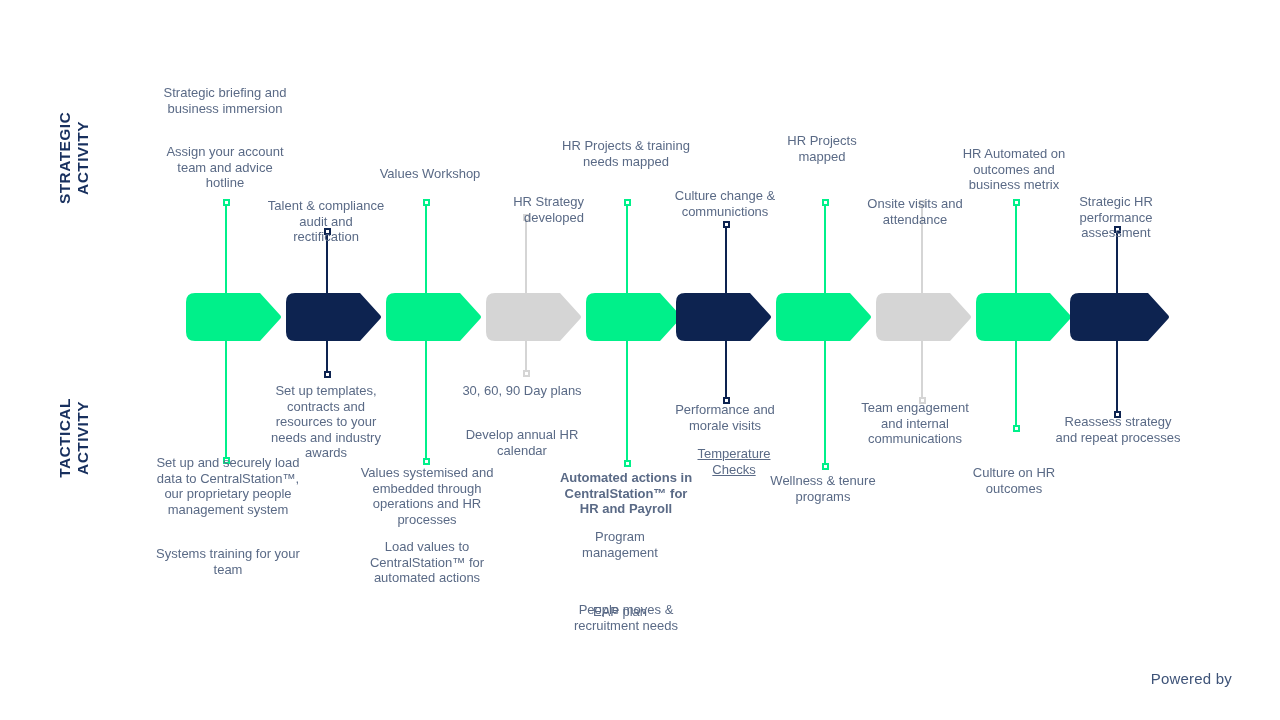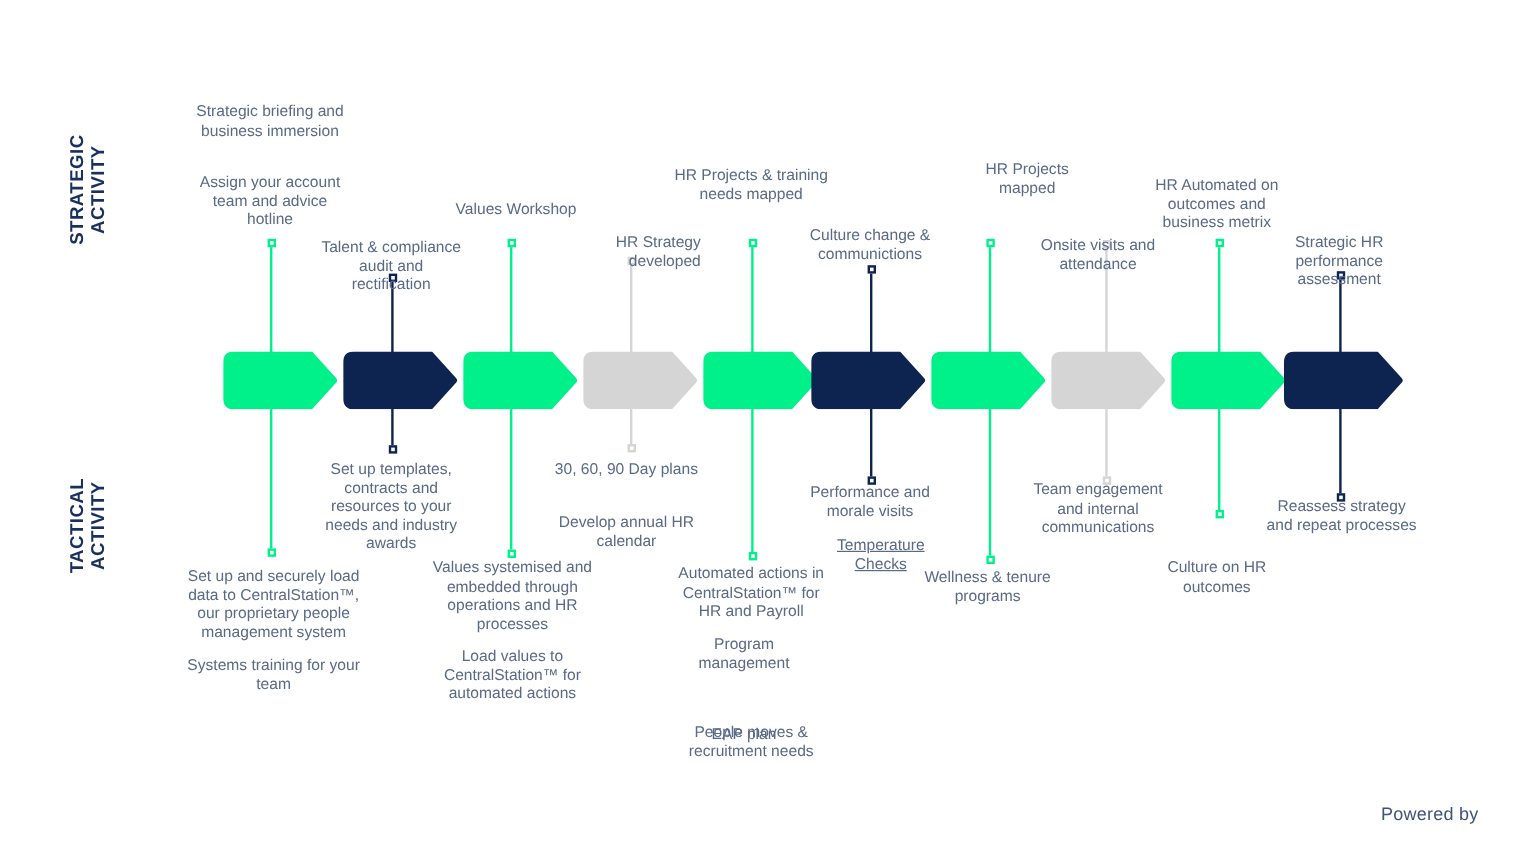--- a/index.html
+++ b/index.html
@@ -203,39 +203,39 @@
       </div>
       <div class="arrow" style="left: 1070px; width: 100px;">
         <svg width="100" height="48" viewBox="0 0 100 48">
           <path d="M 9 0 L 78 0 L 98 22 q 2 2 0 4 L 78 48 L 9 48 q -9 0 -9 -9 L 0 9 q 0 -9 9 -9 Z" fill="#0D2350"></path>
         </svg>
       </div>
     </div>
   <div id="layer-callouts">
       <div class="callout" style="width: 128px; left: 161px; top: 85px;">Strategic briefing and business immersion</div>
       <div class="callout" style="width: 136px; left: 157px; top: 144px;">Assign your account team and advice hotline</div>
-      <div class="callout" style="width: 146px; left: 155px; top: 472px;">Set up and securely load data to CentralStation™, our proprietary people management system</div>
+      <div class="callout" style="width: 146px; left: 155px; top: 455px;">Set up and securely load data to CentralStation™, our proprietary people management system</div>
       <div class="callout" style="width: 146px; left: 155px; top: 546px;">Systems training for your team</div>
       <div class="callout" style="width: 120px; left: 266px; top: 198px;">Talent &amp; compliance audit and rectification</div>
       <div class="callout" style="width: 132px; left: 260px; top: 383px;">Set up templates, contracts and resources to your needs and industry awards</div>
       <div class="callout" style="width: 140px; left: 360px; top: 166px;">Values Workshop</div>
       <div class="callout" style="width: 140px; left: 357px; top: 465px;">Values systemised and embedded through operations and HR processes</div>
       <div class="callout" style="width: 140px; left: 357px; top: 539px;">Load values to CentralStation™ for automated actions</div>
       <div class="callout" style="width: 118px; left: 466px; top: 194px; text-align: right;">HR Strategy developed</div>
       <div class="callout" style="width: 120px; left: 462px; top: 383px;">30, 60, 90 Day plans</div>
       <div class="callout" style="width: 128px; left: 458px; top: 427px;">Develop annual HR calendar</div>
       <div class="callout" style="width: 136px; left: 558px; top: 138px;">HR Projects &amp; training needs mapped</div>
-      <div class="callout" style="width: 136px; left: 558px; top: 470px;">Automated actions in CentralStation™ for HR and Payroll</div>
+      <div class="callout" style="width: 136px; left: 558px; top: 470px; font-weight: bold;">Automated actions in CentralStation™ for HR and Payroll</div>
       <div class="callout" style="width: 120px; left: 560px; top: 529px;">Program management</div>
       <div class="callout" style="width: 110px; left: 565px; top: 604px;">EAP plan</div>
       <div class="callout" style="width: 140px; left: 556px; top: 602px;">People moves &amp; recruitment needs</div>
       <div class="callout" style="width: 136px; left: 657px; top: 188px;">Culture change &amp; communictions</div>
       <div class="callout" style="width: 136px; left: 657px; top: 402px;">Performance and morale visits</div>
       <div class="callout" style="width: 110px; left: 679px; top: 446px; text-decoration: underline;">Temperature Checks</div>
-      <div class="callout" style="width: 110px; left: 801px; top: 133px;">HR Projects mapped</div>
+      <div class="callout" style="width: 110px; left: 767px; top: 133px;">HR Projects mapped</div>
       <div class="callout" style="width: 128px; left: 759px; top: 473px;">Wellness &amp; tenure programs</div>
       <div class="callout" style="width: 132px; left: 849px; top: 196px;">Onsite visits and attendance</div>
       <div class="callout" style="width: 132px; left: 849px; top: 400px;">Team engagement and internal communications</div>
       <div class="callout" style="width: 130px; left: 949px; top: 146px;">HR Automated on outcomes and business metrix</div>
       <div class="callout" style="width: 120px; left: 954px; top: 465px;">Culture on HR outcomes</div>
       <div class="callout" style="width: 112px; left: 1060px; top: 194px;">Strategic HR performance assessment</div>
       <div class="callout" style="width: 132px; left: 1052px; top: 414px;">Reassess strategy and repeat processes</div>
     </div>
 
   <div id="brand">

